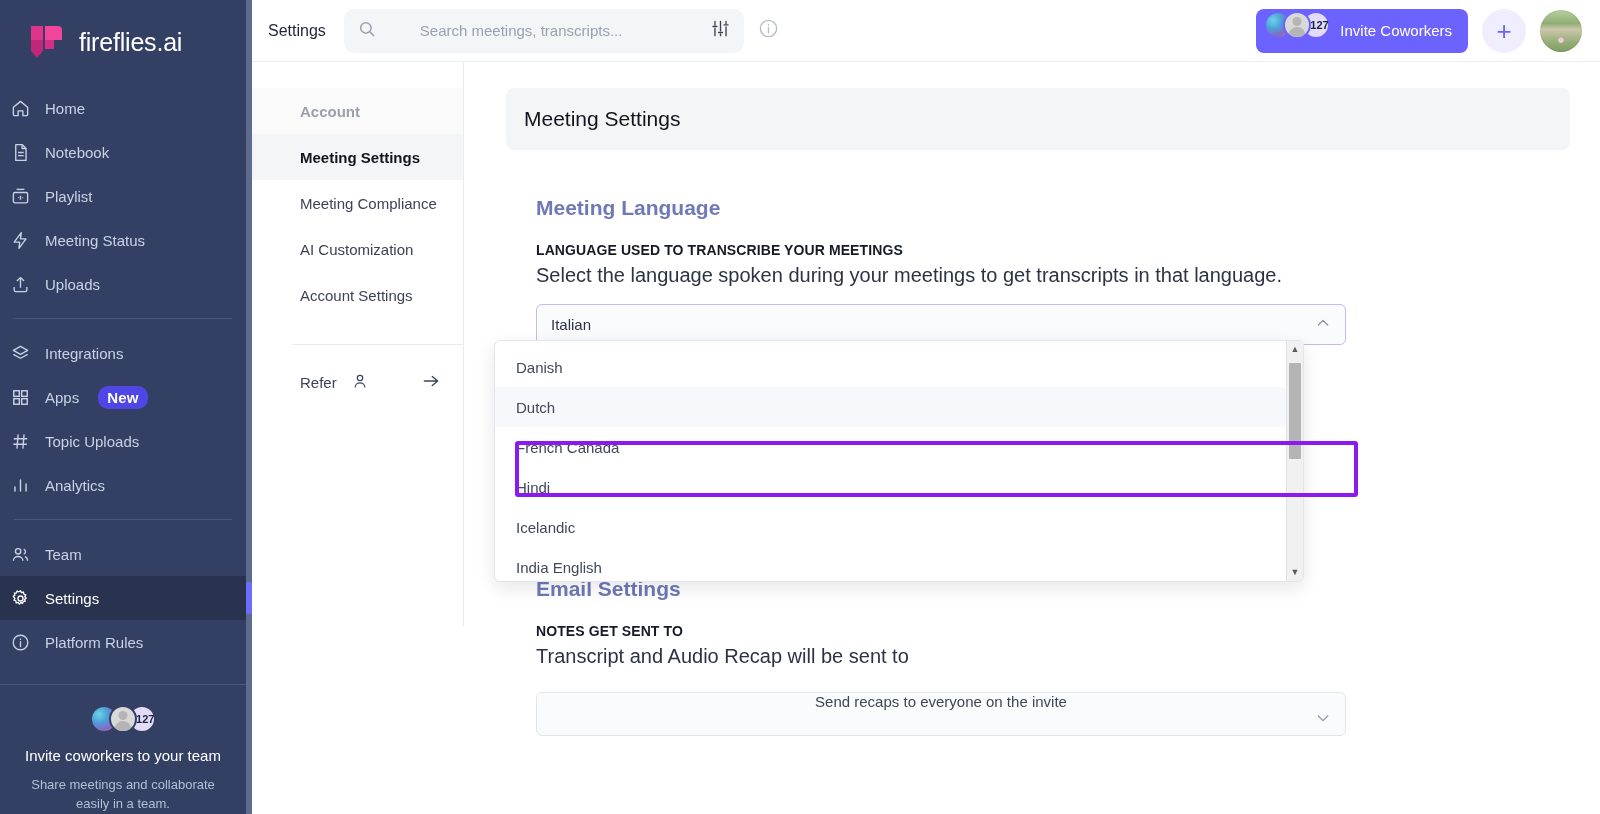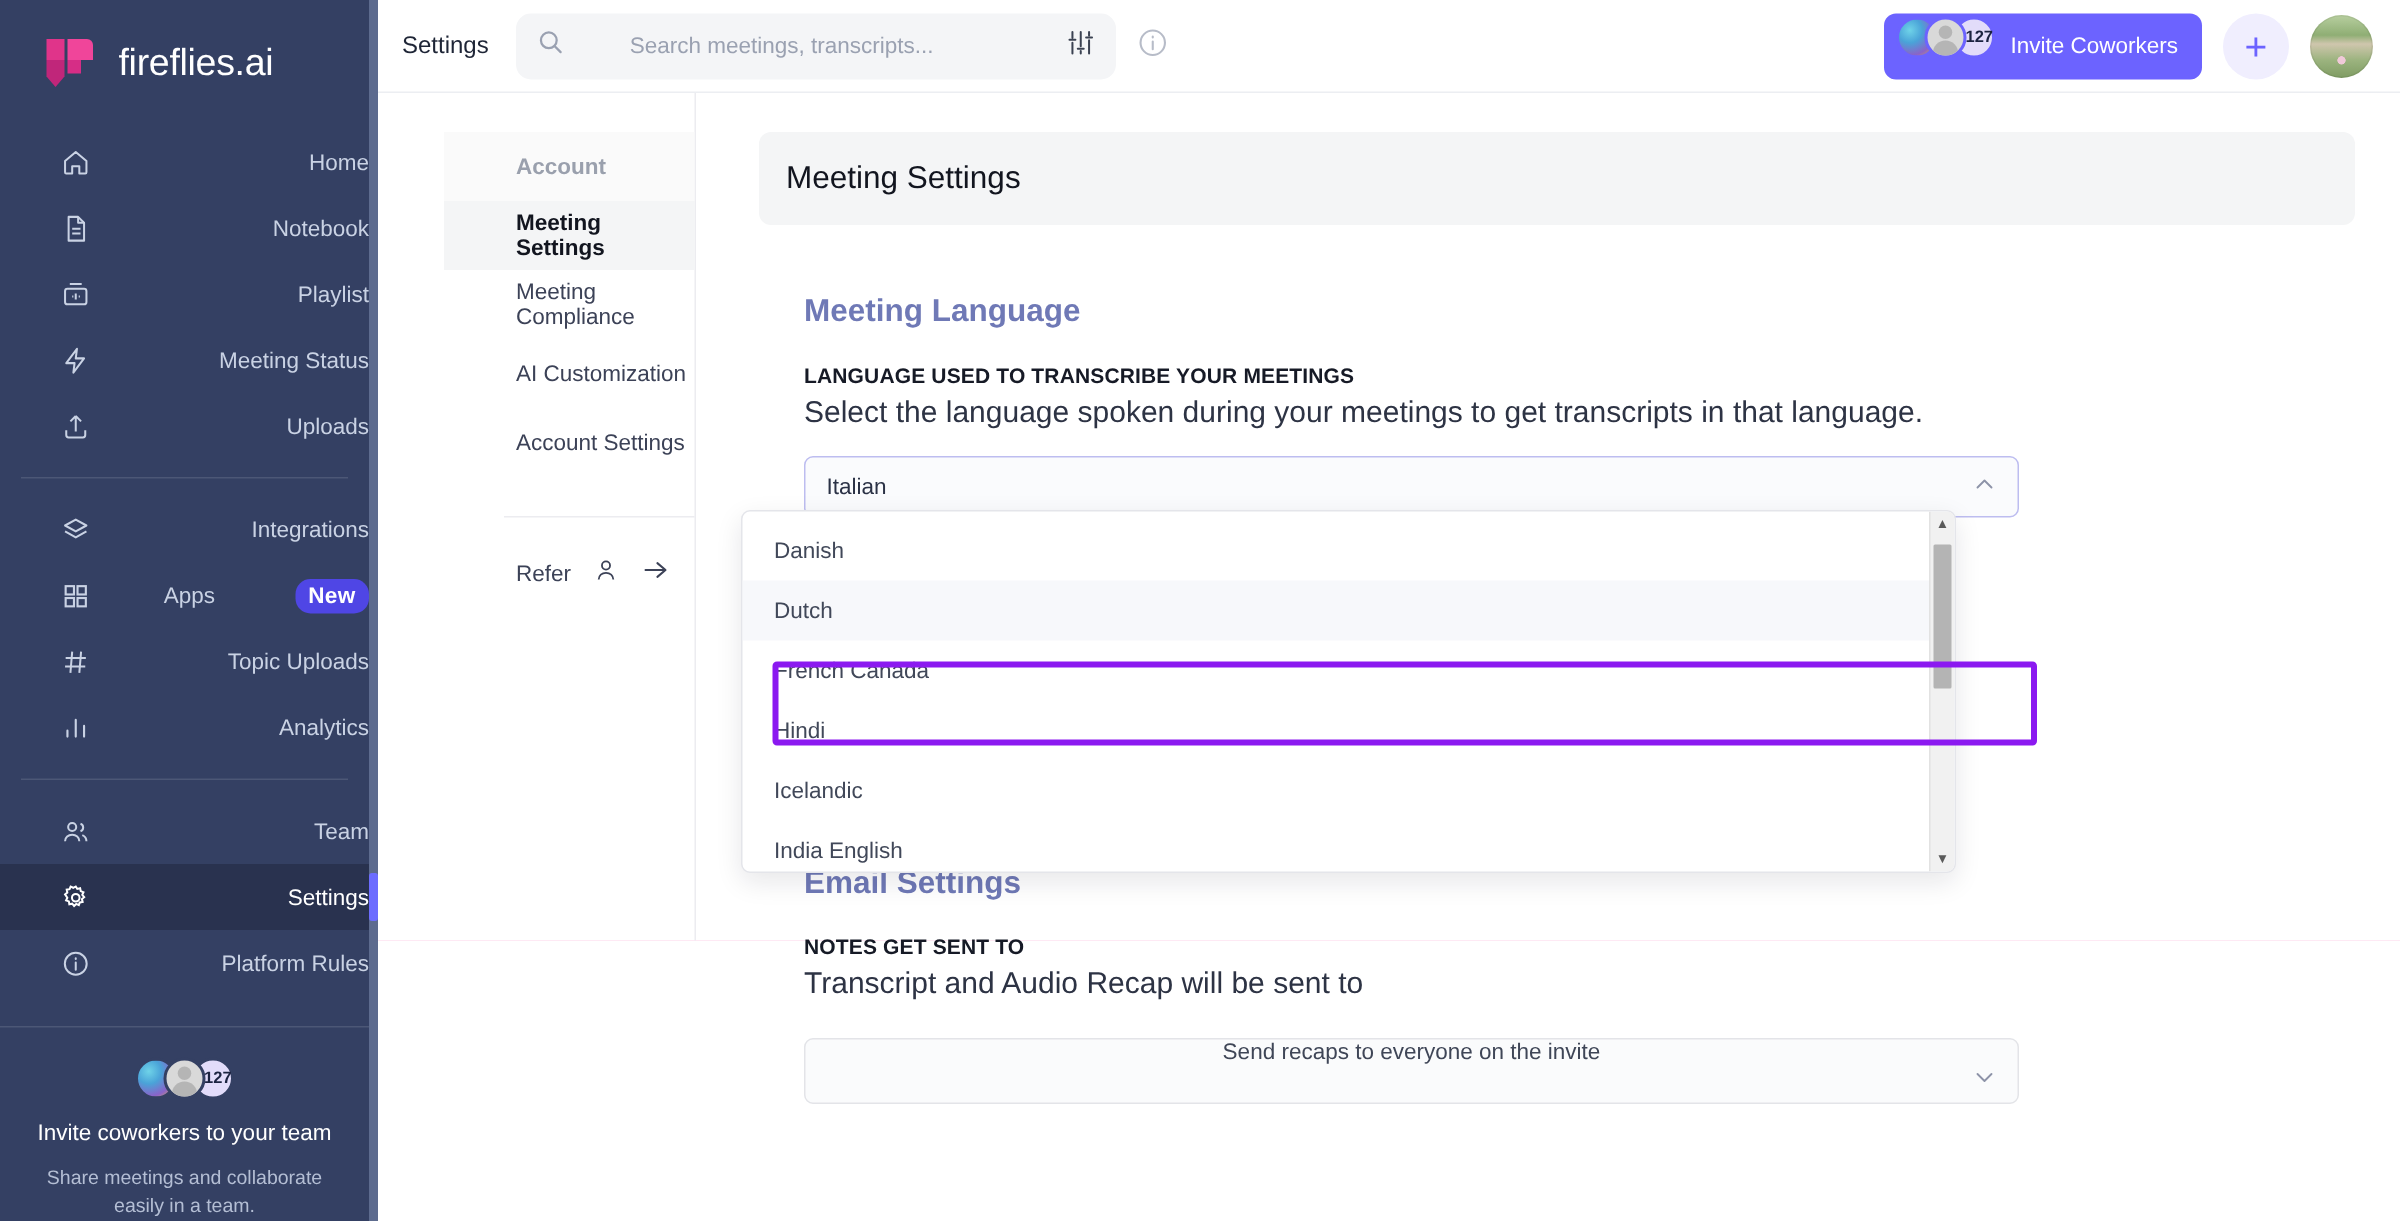--- a/index.html
+++ b/index.html
@@ -2,40 +2,40 @@
 <html><head>
 <meta charset="utf-8">
 <style>
   * { box-sizing: border-box; margin: 0; padding: 0; }
   html, body {
     width: 1600px; height: 814px;
     font-family: "Liberation Sans", sans-serif;
     background: #ffffff;
     overflow: hidden;
   }
-  #app { position: relative; width: 1600px; height: 627px; display: flex; background:#f9a8d4; }
+  #app { position: relative; width: 1600px; height: 627px; display: flex; background:#fef9c3; }
 
   
   .sidebar {
     width: 252px; height: 814px; flex: 0 0 252px;
     background: #344063;
     display: flex; flex-direction: column;
     position: relative;
     border-right: 6px solid #5d6b8e;
   }
   .brand { display:flex; align-items:center; gap:13px; padding: 22px 0 20px 26px; }
   .brand-logo { width: 40px; height: 40px; position: relative; flex:0 0 40px; }
   .brand-name { color:#fff; font-size: 25px; letter-spacing:-0.2px; font-weight:400; }
 
   .nav-group { padding: 4px 0; }
   .nav-sep { height:1px; background: rgba(255,255,255,0.12); margin: 8px 14px; }
   .nav-item {
     display:flex; align-items:center; gap:15px;
-    height: 44px; padding-left: 40px; color:#c9d2e4; font-size:15px;
-    position: relative; cursor:pointer;justify-content:space-between;
+    height: 44px; padding-left: 10px; color:#c9d2e4; font-size:15px;
+    position: relative; cursor:pointer;
   }
   .nav-item .ico { width:20px; height:20px; flex:0 0 20px; display:flex; align-items:center; justify-content:center; }
   .nav-item.active { background:#29324f; color:#ffffff; }
   .nav-item.active .act-bar {
     position:absolute; right:-6px; top:6px; bottom:6px; width:6px; background:#6c6cff; border-radius:2px;
   }
   .badge-new {
     background:#4f46e5; color:#fff; font-size:15px; font-weight:bold;
     padding: 3px 9px; border-radius: 10px; margin-left: 4px; letter-spacing:.2px;
   }
@@ -87,21 +87,21 @@
     width:42px;height:42px;border-radius:50%; flex:0 0 42px;
     background:
       radial-gradient(circle at 50% 72%, #f0c9d8 0 7%, transparent 8%),
       linear-gradient(180deg,#b8cfa0 0%, #8fae74 32%, #cfc6ad 46%, #9bb37e 72%, #7f9c63 100%);
     box-shadow: inset 0 0 0 1px rgba(0,0,0,.06);
   }
 
   .content { flex:1; display:flex; min-height:0; position:relative; }
 
   
-  .subnav { width: 212px; flex:0 0 212px; padding-top: 26px; border-right:1px solid #ececf0;padding-left:44px; }
+  .subnav { width: 212px; flex:0 0 212px; padding-top: 26px; border-right:1px solid #ececf0; }
   .subnav-item {
     height: 46px; display:flex; align-items:center; padding-left: 48px;
     font-size: 15px; color:#3c4257; cursor:pointer;
   }
   .subnav-item.header { color:#9aa0ad; font-weight:bold; background:#fafafa; cursor:default; }
   .subnav-item.active { background:#f4f5f6; font-weight:bold; color:#12151f; }
   .subnav-sep { height:1px; background:#ececf0; margin: 26px 0 0 40px; }
   .refer-row {
     display:flex; align-items:center; padding: 0 22px 0 48px; height:58px;
     margin-top: 8px; font-size:15px; color:#3c4257; cursor:pointer; gap:14px;

